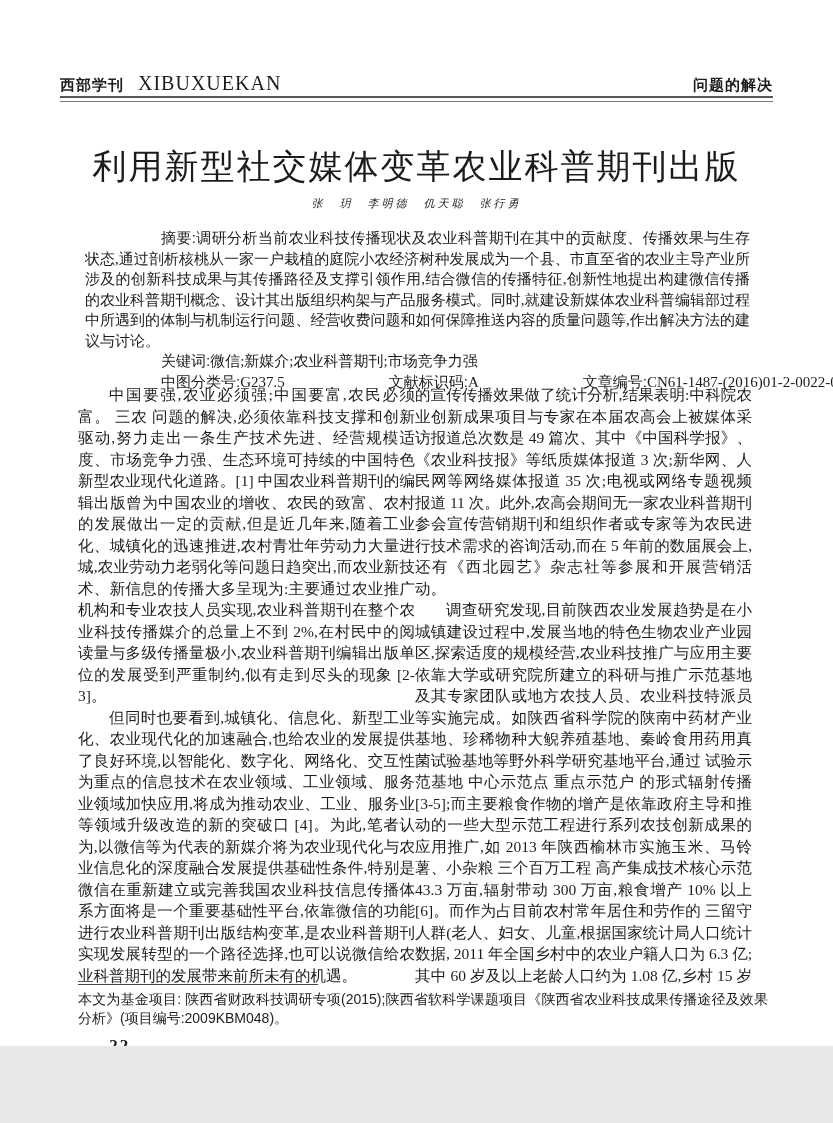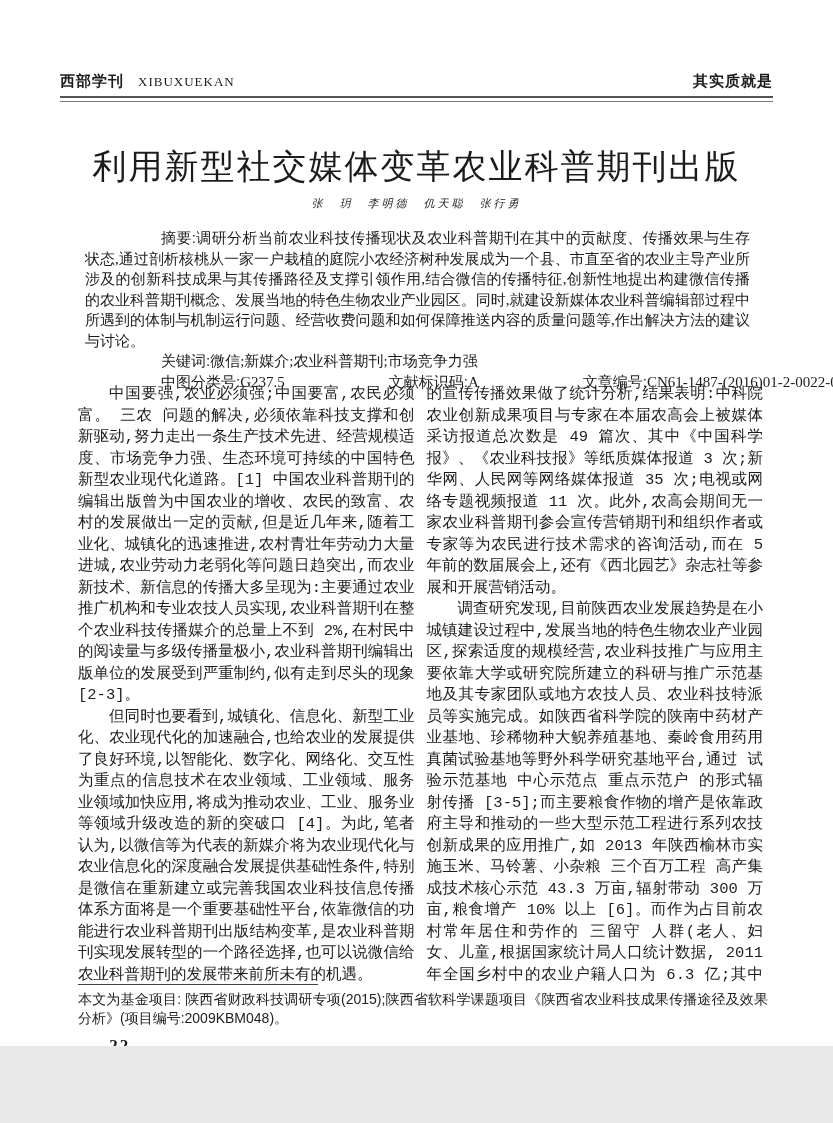--- a/index.html
+++ b/index.html
@@ -12,21 +12,21 @@
     color:#1c1c1c;
     overflow:hidden;
   }
   
   .running-head{
     position:absolute;top:72px;left:60px;right:60px;
     display:flex;align-items:baseline;
     font-size:15px;
   }
   .journal-cn{font-weight:bold;letter-spacing:1px;font-family:"Liberation Sans",sans-serif;}
-  .journal-en{margin-left:14px;font-size:13px;letter-spacing:1px;}
+  .journal-en{margin-left:14px;font-size:20px;letter-spacing:1px;}
   .section-label{margin-left:auto;font-weight:bold;font-family:"Liberation Sans",sans-serif;letter-spacing:1px;}
   .head-rule{
     position:absolute;top:96px;left:60px;right:60px;height:3px;
     border-top:2px solid #555;border-bottom:1px solid #777;
   }
   
   .art-title{
     position:absolute;top:128px;left:60px;right:60px;
     margin:16px;text-align:center;
     font-size:34px;font-weight:normal;letter-spacing:2px;
@@ -43,22 +43,22 @@
   .front-matter p{margin:0;}
   .lbl{font-weight:normal;font-family:"Liberation Sans",sans-serif;margin-left:46px;}
   .abstract-p{text-indent:2em;}
   .keywords-p{text-indent:2em;margin-top:2px;}
   .meta-p{display:flex;padding-left:2em;margin-top:4px;}
   .meta-pair{white-space:nowrap;}
   .meta-pair + .meta-pair{margin-left:58px;}
   
   .columns{
     position:absolute;top:384px;left:78px;width:685px;height:600px;
-    display:flex;gap:12px;overflow:hidden;
-    font-size:15.5px;line-height:21.5px;text-align:justify;font-family:Liberation Mono, monospace;
+    display:flex;overflow:hidden;
+    font-size:15.5px;line-height:21.5px;text-align:justify;
   }
   .col{width:337px;}
   .col p{margin:0;text-indent:2em;}
   .col p.noindent{text-indent:0;}
   
   .footnote{
     position:absolute;left:78px;top:984px;width:690px;
   }
   .footnote-rule{width:240px;border-top:1px solid #444;margin:0 0 5px 0;}
   .footnote-text{
@@ -73,29 +73,29 @@
   }
 </style>
 </head>
 <body>
 
 <div class="page">
 
   <div class="running-head">
     <span class="journal-cn">西部学刊</span>
     <span class="journal-en">XIBUXUEKAN</span>
-    <span class="section-label">其实质就是</span>
+    <span class="section-label">问题的解决</span>
   </div>
   <div class="head-rule"></div>
 
   <h1 class="art-title">利用新型社交媒体变革农业科普期刊出版</h1>
   <div class="art-authors">张　玥　李明德　仉天聪　张行勇</div>
 
   <div class="front-matter">
-    <p class="abstract-p"><span class="lbl">摘要:</span><span>调研分析当前农业科技传播现状及农业科普期刊在其中的贡献度、传播效果与生存状态,通过剖析核桃从一家一户栽植的庭院小农经济树种发展成为一个县、市直至省的农业主导产业所涉及的创新科技成果与其传播路径及支撑引领作用,结合微信的传播特征,创新性地提出构建微信传播的农业科普期刊概念、发展当地的特色生物农业产业园区。同时,就建设新媒体农业科普编辑部过程中所遇到的体制与机制运行问题、经营收费问题和如何保障推送内容的质量问题等,作出解决方法的建议与讨论。</span></p>
+    <p class="abstract-p"><span class="lbl">摘要:</span><span>调研分析当前农业科技传播现状及农业科普期刊在其中的贡献度、传播效果与生存状态,通过剖析核桃从一家一户栽植的庭院小农经济树种发展成为一个县、市直至省的农业主导产业所涉及的创新科技成果与其传播路径及支撑引领作用,结合微信的传播特征,创新性地提出构建微信传播的农业科普期刊概念、设计其出版组织构架与产品服务模式。同时,就建设新媒体农业科普编辑部过程中所遇到的体制与机制运行问题、经营收费问题和如何保障推送内容的质量问题等,作出解决方法的建议与讨论。</span></p>
     <p class="keywords-p"><span class="lbl">关键词:</span><span>微信;新媒介;农业科普期刊;市场竞争力强</span></p>
     <p class="meta-p">
       <span class="meta-pair"><span class="lbl">中图分类号:</span><span>G237.5</span></span>
       <span class="meta-pair"><span class="lbl">文献标识码:</span><span>A</span></span>
       <span class="meta-pair"><span class="lbl">文章编号:</span><span>CN61-1487-(2016)01-2-0022-05</span></span>
     </p>
   </div>
 
   <div class="columns">
     <div class="col">

